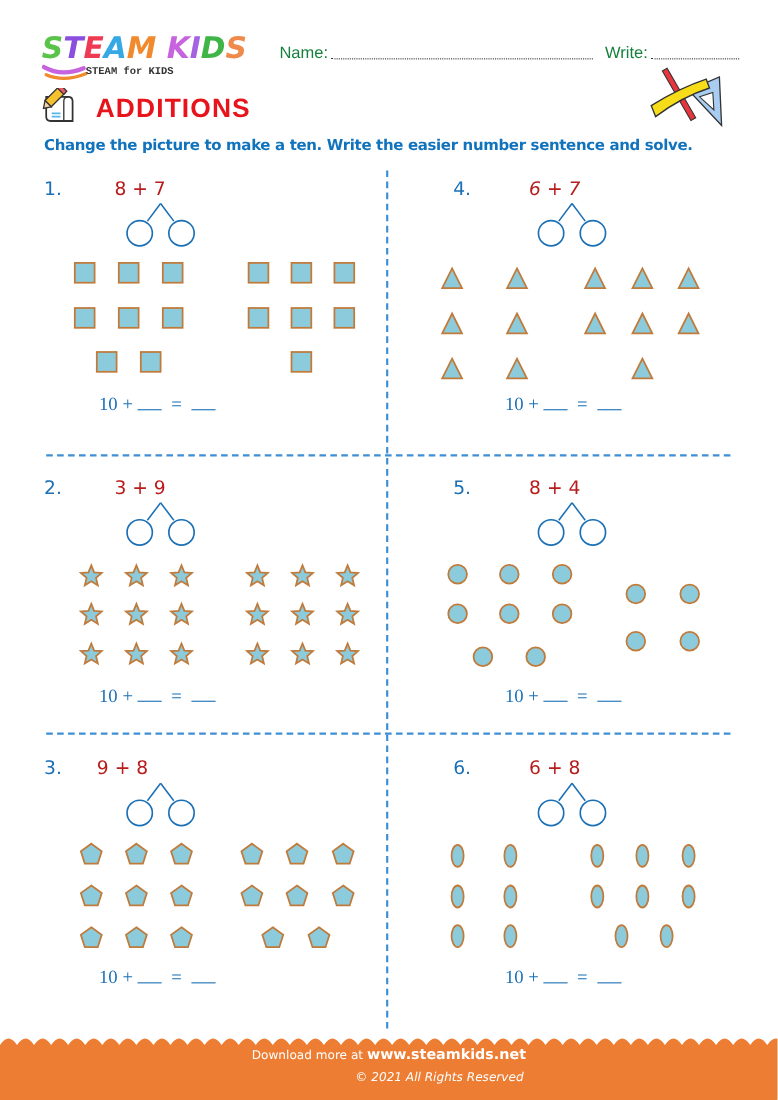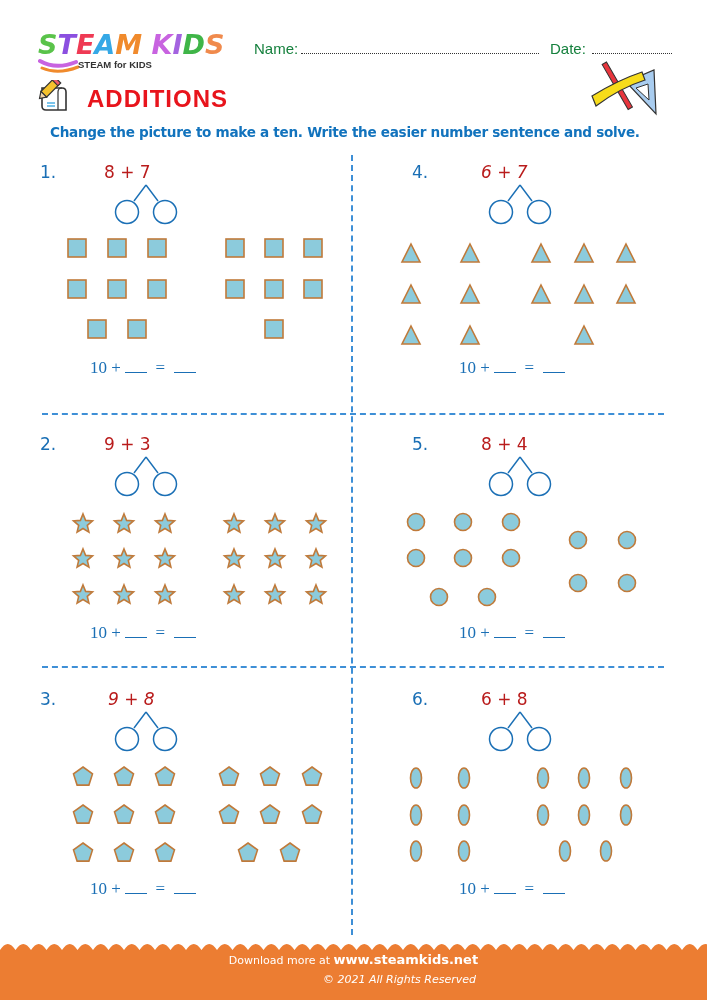--- a/index.html
+++ b/index.html
@@ -1,26 +1,26 @@
 <!DOCTYPE html>
 <html><head>
 <meta charset="utf-8">
 <style>
   html,body{margin:0;padding:0;background:#ffffff;}
   body{width:707px;height:1000px;position:relative;overflow:hidden;font-family:"Liberation Sans",sans-serif;}
   .abs{position:absolute;}
   .logo{left:38px;top:30px;width:200px;height:45px;}
   .logo-word{position:absolute;left:0;top:0;font-family:"DejaVu Sans",sans-serif;font-weight:900;font-size:27px;letter-spacing:0px;line-height:30px;white-space:nowrap;font-style:italic;}
   .logo-word span{display:inline-block;}
-  .logo-sub{position:absolute;left:40px;top:29px;font-family:Liberation Sans, sans-serif;font-weight:bold;font-size:9.5px;color:#333;white-space:nowrap;}
+  .logo-sub{position:absolute;left:40px;top:29px;font-family:Liberation Mono, monospace;font-weight:bold;font-size:9.5px;color:#333;white-space:nowrap;}
   .logo-swoosh{position:absolute;left:0;top:28px;}
   .field-label{font-family:"Liberation Sans",sans-serif;font-size:15px;color:#15803d;}
   .dots{position:absolute;height:0;border-bottom:1px dotted #333;}
   .title{left:87px;top:85px;font-family:"Liberation Sans",sans-serif;font-weight:bold;font-size:24px;color:#e8141c;letter-spacing:1px;}
-  .instruction{left:50px;top:124px;width:640px;font-family:"DejaVu Sans",sans-serif;font-weight:bold;font-size:13.6px;color:#1273bd;letter-spacing:-0.3px;white-space:nowrap;}
+  .instruction{left:40px;top:124px;width:640px;font-family:"DejaVu Sans",sans-serif;font-weight:bold;font-size:13.6px;color:#1273bd;letter-spacing:-0.3px;white-space:nowrap;}
   .hline{position:absolute;height:0;border-top:2px dashed #3e8fd6;}
   .vline{position:absolute;width:0;border-left:2px dashed #3e8fd6;}
   .pnum{font-family:"DejaVu Sans",sans-serif;font-size:17px;color:#1a6fb5;}
   .expr{font-family:"DejaVu Sans",sans-serif;font-size:17px;color:#b91c1c;white-space:pre;}
   .eq{font-family:Liberation Serif, serif;font-size:17px;color:#1a6fb5;white-space:pre;}
   .blank{display:inline-block;width:22px;border-bottom:1.5px solid #1a6fb5;height:16px;vertical-align:baseline;}
   .footer{position:absolute;left:0;top:938px;width:707px;height:62px;}
   .footer-text{position:absolute;left:0;width:707px;text-align:center;color:#fff;}
   .ft1{top:952px;font-family:"DejaVu Sans",sans-serif;font-size:11px;}
   .ft1 b{font-size:13px;}
@@ -34,21 +34,21 @@
   <div class="logo-word" id="logo-word"><span style="color: rgb(90, 195, 74);">S</span><span style="color: rgb(139, 79, 224);">T</span><span style="color: rgb(239, 58, 84);">E</span><span style="color: rgb(53, 168, 230);">A</span><span style="color: rgb(240, 138, 44);">M</span><span style="color: rgb(255, 255, 255);">&nbsp;</span><span style="color: rgb(200, 99, 224);">K</span><span style="color: rgb(164, 99, 224);">I</span><span style="color: rgb(63, 181, 72);">D</span><span style="color: rgb(240, 138, 76);">S</span></div>
   <svg class="logo-swoosh" width="45" height="16">
     <path d="M2 3 Q18 12 38 4" stroke="#c863e0" stroke-width="4" fill="none" stroke-linecap="round"></path>
     <path d="M4 10 Q20 17 40 9" stroke="#f08a2c" stroke-width="3" fill="none" stroke-linecap="round"></path>
   </svg>
   <div class="logo-sub">STEAM for KIDS</div>
 </div>
 
 <div class="abs field-label" style="left:254px;top:40px;">Name:</div>
 <div class="dots" style="left:301px;top:53px;width:238px;"></div>
-<div class="abs field-label" style="left:550px;top:40px;">Date:</div>
+<div class="abs field-label" style="left:550px;top:40px;">Write:</div>
 <div class="dots" style="left:592px;top:53px;width:80px;"></div>
 
 <svg class="abs" style="left:36px;top:80px;" width="34" height="34" viewBox="0 0 34 34">
   <path d="M6 8 L26 8 Q30 8 30 12 L30 30 L10 30 Q6 30 6 26 Z" fill="#ffffff" stroke="#333" stroke-width="1.6"></path>
   <path d="M26 8 Q22 8 22 12 L22 30" fill="none" stroke="#333" stroke-width="1.2"></path>
   <line x1="11" y1="23" x2="19" y2="23" stroke="#59b6e6" stroke-width="1.6"></line>
   <line x1="11" y1="26" x2="19" y2="26" stroke="#59b6e6" stroke-width="1.6"></line>
   <g transform="rotate(45 12 10)">
     <rect x="8" y="-2" width="8" height="18" fill="#f5c22d" stroke="#333" stroke-width="1.2"></rect>
     <rect x="8" y="-4" width="8" height="4" fill="#ef5a6a" stroke="#333" stroke-width="1.2"></rect>
@@ -73,26 +73,26 @@
 <div class="hline" style="left:42px;top:666px;width:622px;"></div>
 
 <div id="problems">
     <div>
       <div class="abs pnum" style="left: 40px; top: 162px;">1.</div>
       <div class="abs expr" style="left: 104px; top: 162px;">8 + 7</div>
       <div class="abs eq" style="left: 90px; top: 356px;"><span>10 + </span><span class="blank"></span><span>  =  </span><span class="blank"></span></div>
     </div>
     <div>
       <div class="abs pnum" style="left: 40px; top: 434px;">2.</div>
-      <div class="abs expr" style="left: 104px; top: 434px;">9 + 3</div>
+      <div class="abs expr" style="left: 104px; top: 434px;">3 + 9</div>
       <div class="abs eq" style="left: 90px; top: 621px;"><span>10 + </span><span class="blank"></span><span>  =  </span><span class="blank"></span></div>
     </div>
     <div>
       <div class="abs pnum" style="left: 40px; top: 689px;">3.</div>
-      <div class="abs expr" style="left: 108px; top: 689px; font-style: italic;">9 + 8</div>
+      <div class="abs expr" style="left: 88px; top: 689px;">9 + 8</div>
       <div class="abs eq" style="left: 90px; top: 877px;"><span>10 + </span><span class="blank"></span><span>  =  </span><span class="blank"></span></div>
     </div>
     <div>
       <div class="abs pnum" style="left: 412px; top: 162px;">4.</div>
       <div class="abs expr" style="left: 481px; top: 162px; font-style: italic;">6 + 7</div>
       <div class="abs eq" style="left: 459px; top: 356px;"><span>10 + </span><span class="blank"></span><span>  =  </span><span class="blank"></span></div>
     </div>
     <div>
       <div class="abs pnum" style="left: 412px; top: 434px;">5.</div>
       <div class="abs expr" style="left: 481px; top: 434px;">8 + 4</div>

